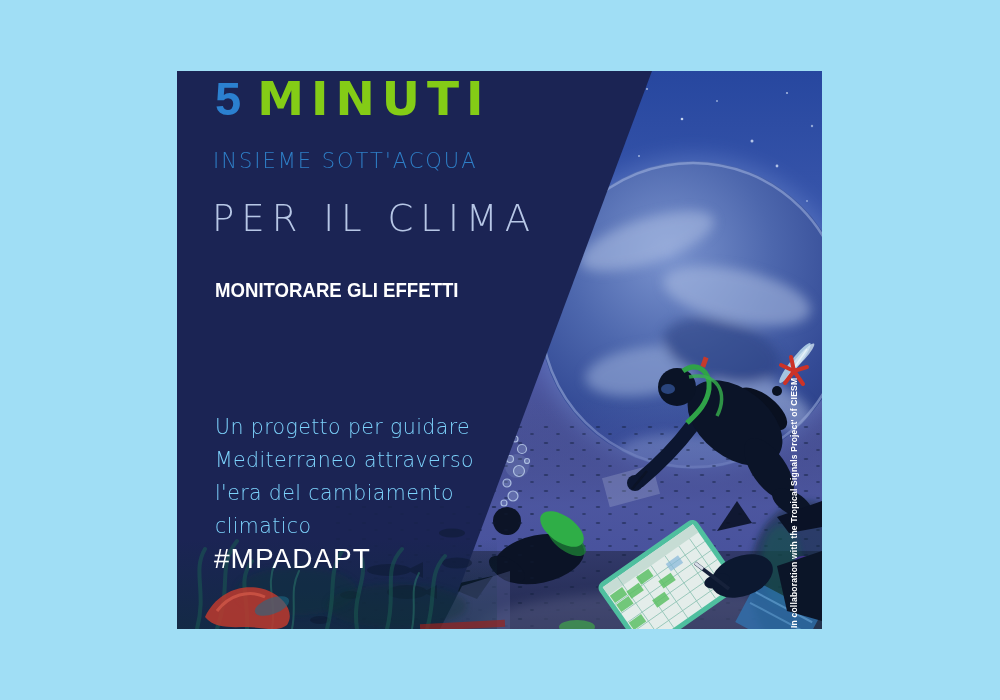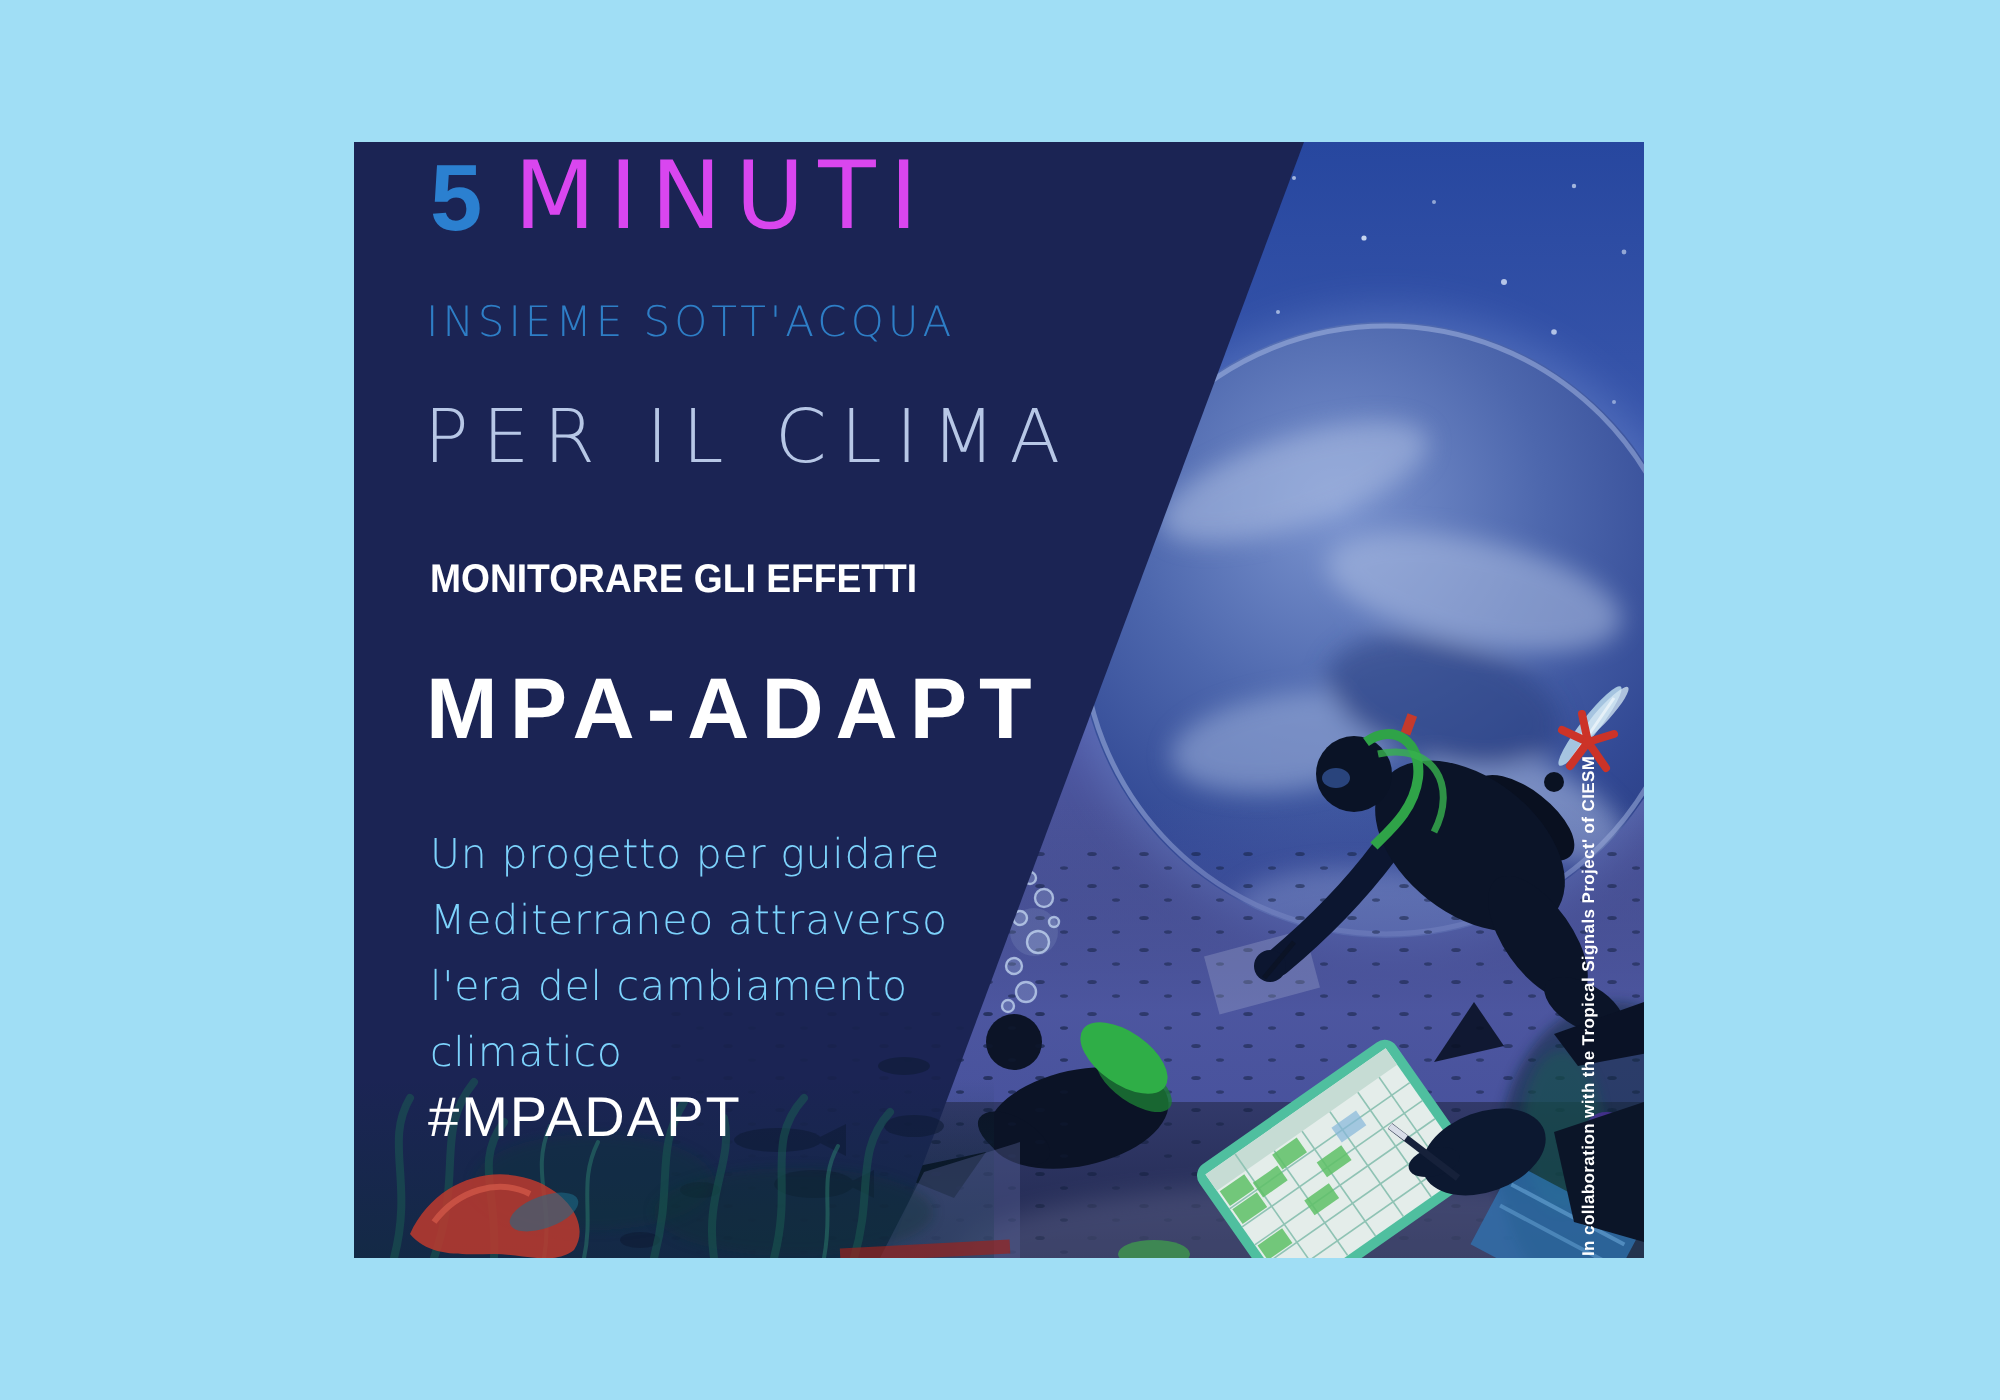--- a/index.html
+++ b/index.html
@@ -4,21 +4,21 @@
 <style>
   html,body{margin:0;padding:0;background:#a0def5;}
   .page{position:relative;width:1000px;height:700px;background:#a0def5;overflow:hidden;
         font-family:"Liberation Sans",sans-serif;}
   .poster{position:absolute;left:177px;top:71px;width:645px;height:558px;
           background:#1b2454;overflow:hidden;}
   .artwork{position:absolute;left:0;top:0;display:block;}
   .txt{position:absolute;color:#fff;white-space:nowrap;}
   .title-row{left:38px;top:4px;display:flex;align-items:flex-start;}
   .title-number{font-size:47px;font-weight:800;color:#2b80d0;line-height:1;}
-  .title-word{font-size:47px;font-weight:400;color:#d946ef;letter-spacing:7px;
+  .title-word{font-size:47px;font-weight:700;color:#84cc16;letter-spacing:7px;
               margin-left:16px;line-height:1;
               font-family:"DejaVu Sans","Liberation Sans",sans-serif;}
   .subtitle1{left:36px;top:78px;font-size:21px;font-weight:200;color:#2e7ec6;letter-spacing:2px;
              font-family:"DejaVu Sans","Liberation Sans",sans-serif;}
   .subtitle2{left:35px;top:126px;font-size:37px;font-weight:200;color:#b7c7e6;letter-spacing:7px;
              font-family:"DejaVu Sans","Liberation Sans",sans-serif;}
   .section-label{left:38px;top:208px;font-size:20px;font-weight:800;letter-spacing:0px;
                  transform:scaleX(.93);transform-origin:left top;}
   .project-name{left:36px;top:260px;font-size:43px;font-weight:800;letter-spacing:6px;}
   .desc{left:38px;top:340px;font-size:20.5px;font-weight:200;color:#7dd3fc;
@@ -255,21 +255,20 @@
     </svg>
 
     <div class="txt title-row">
       <span class="title-number">5</span>
       <span class="title-word">MINUTI</span>
     </div>
 
     <div class="txt subtitle1">INSIEME SOTT'ACQUA</div>
     <div class="txt subtitle2">PER IL CLIMA</div>
     <div class="txt section-label">MONITORARE GLI EFFETTI</div>
-    <div class="txt project-name">MPA-ADAPT</div>
 
     <div class="txt desc">
       <div>Un progetto per guidare</div>
       <div>Mediterraneo attraverso</div>
       <div>l'era del cambiamento</div>
       <div>climatico</div>
     </div>
 
     <div class="txt hashtag">#MPADAPT</div>
 

